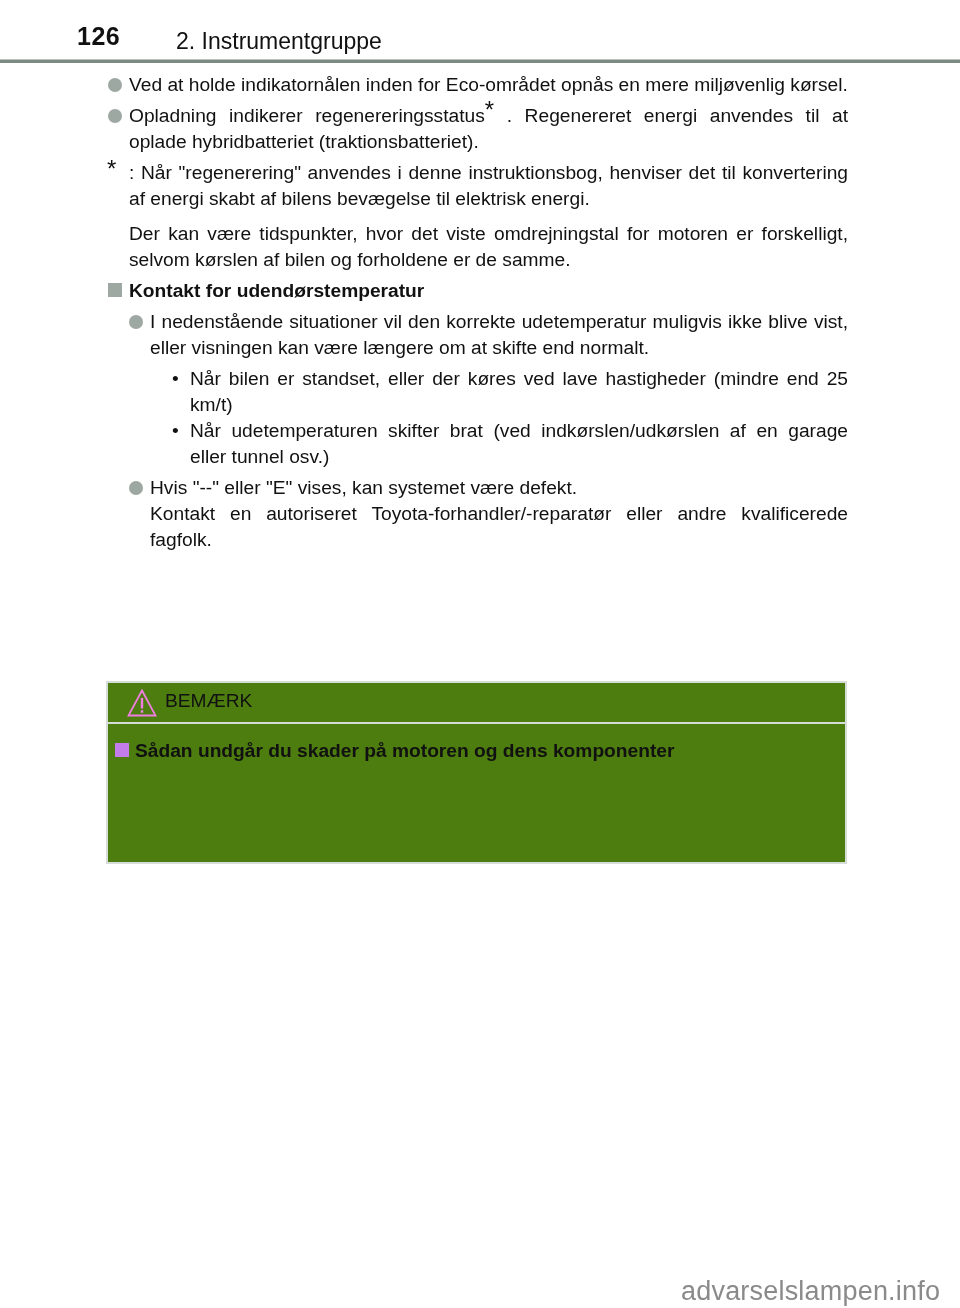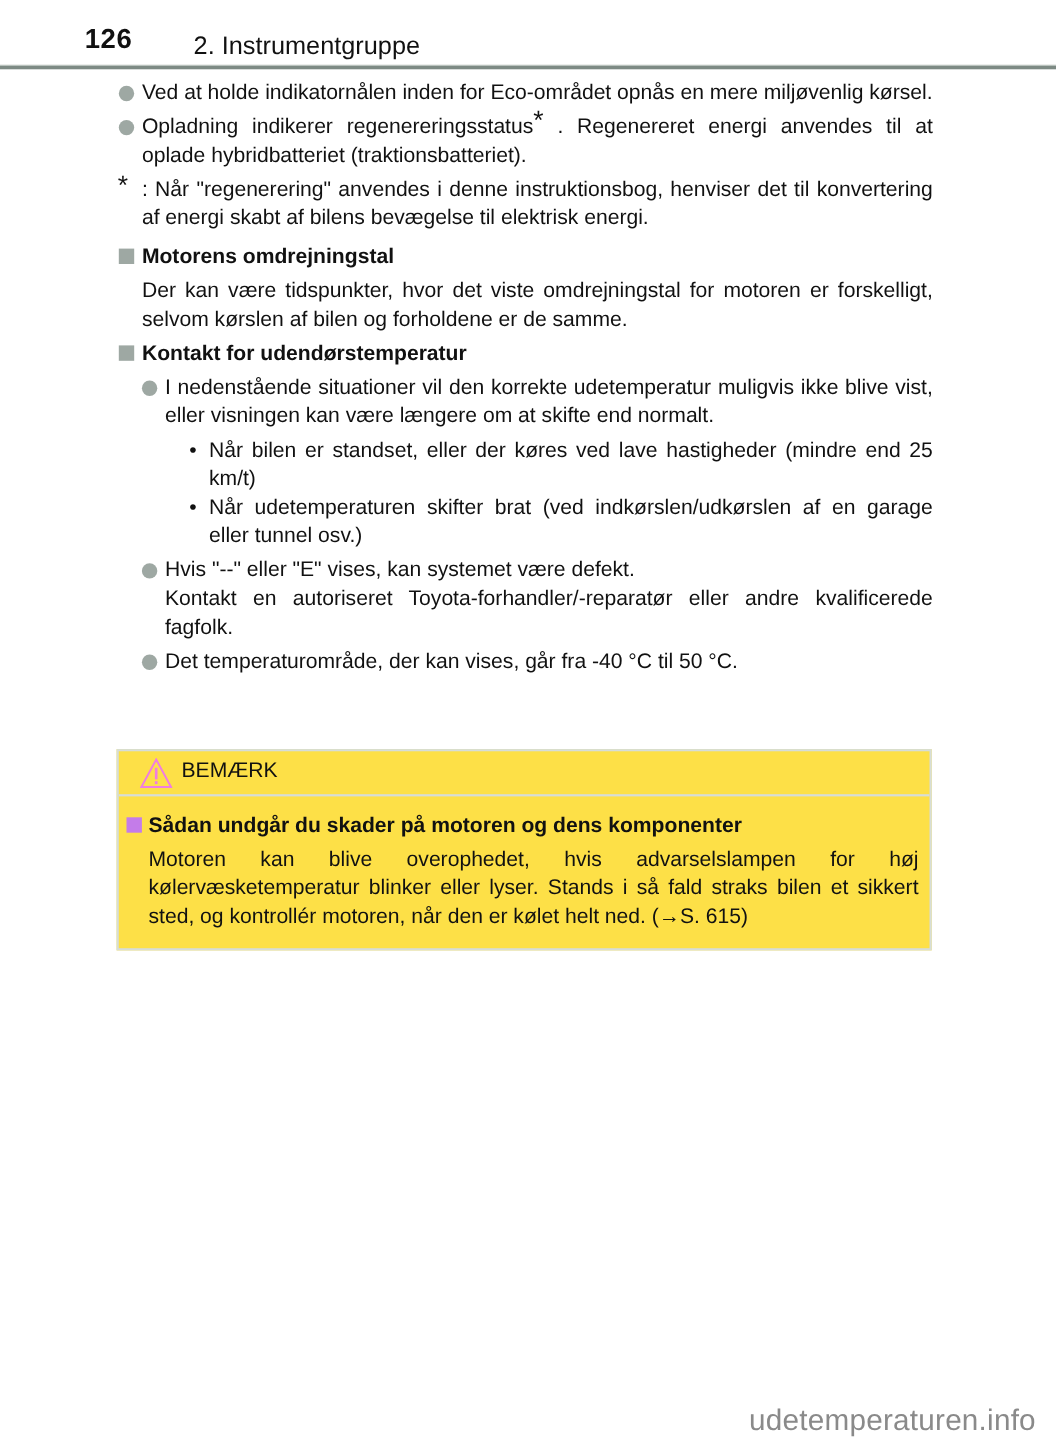--- a/index.html
+++ b/index.html
@@ -126,21 +126,21 @@
   }
 
   .notice-box {
     position: absolute;
     left: 106px;
     top: 681px;
     width: 741px;
     height: 183px;
     border: 2px solid #d6ddd8;
     box-sizing: border-box;
-    background: #fde047;
+    background: #4d7c0f;
   }
   .notice-header {
     height: 39px;
     border-bottom: 2px solid #d6ddd8;
     position: relative;
   }
   .warning-icon {
     position: absolute;
     left: 19px;
     top: 6px;
@@ -207,24 +207,20 @@
   <div class="circle-item para">
     <span class="circle-bullet"></span>
     <span>Opladning indikerer regenereringsstatus</span><span class="sup-star">*</span><span> . Regenereret energi anvendes til at oplade hybridbatteriet (traktionsbatteriet).</span>
   </div>
 
   <div class="footnote para">
     <span class="footnote-mark">*</span>
     <span>: Når "regenerering" anvendes i denne instruktionsbog, henviser det til konvertering af energi skabt af bilens bevægelse til elektrisk energi.</span>
   </div>
 
-  <div class="section-heading">
-    <span class="square-bullet"></span>
-    <span>Motorens omdrejningstal</span>
-  </div>
   <div class="section-body para">
     <div>Der kan være tidspunkter, hvor det viste omdrejningstal for motoren er forskelligt, selvom kørslen af bilen og forholdene er de samme.</div>
   </div>
 
   <div class="section-heading">
     <span class="square-bullet"></span>
     <span>Kontakt for udendørstemperatur</span>
   </div>
 
   <div class="section-body" style="padding-left:21px;">
@@ -242,38 +238,33 @@
         </div>
       </div>
     </div>
 
     <div class="circle-item para">
       <span class="circle-bullet"></span>
       <div>Hvis "--" eller "E" vises, kan systemet være defekt.</div>
       <div>Kontakt en autoriseret Toyota-forhandler/-reparatør eller andre kvalificerede fagfolk.</div>
     </div>
 
-    <div class="circle-item para">
-      <span class="circle-bullet"></span>
-      <span>Det temperaturområde, der kan vises, går fra -40 °C til 50 °C.</span>
-    </div>
   </div>
 </div>
 
 <div class="notice-box">
   <div class="notice-header">
     <svg class="warning-icon" viewBox="0 0 30 28">
       <polygon points="15,1.5 28.5,26.5 1.5,26.5" fill="none" stroke="#f07de0" stroke-width="1.8" stroke-linejoin="miter"></polygon>
       <rect x="13.8" y="9" width="2.4" height="10.5" fill="#f07de0"></rect>
       <rect x="13.8" y="21.2" width="2.4" height="2.6" fill="#f07de0"></rect>
     </svg>
     <span class="notice-title">BEMÆRK</span>
   </div>
   <div class="notice-body">
     <div class="notice-heading">
       <span class="notice-square"></span>
       <span>Sådan undgår du skader på motoren og dens komponenter</span>
     </div>
-    <div class="notice-text">Motoren kan blive overophedet, hvis advarselslampen for høj kølervæsketemperatur blinker eller lyser. Stands i så fald straks bilen et sikkert sted, og kontrollér motoren, når den er kølet helt ned. (→S. 615)</div>
   </div>
 </div>
 
-<div class="watermark">udetemperaturen.info</div>
+<div class="watermark">advarselslampen.info</div>
 
 </body></html>

